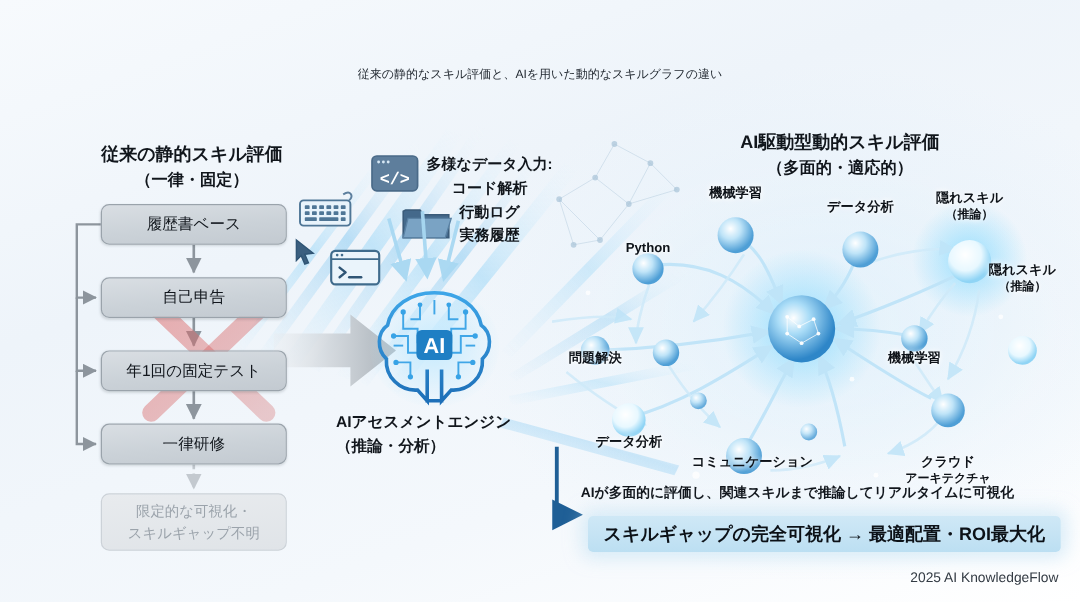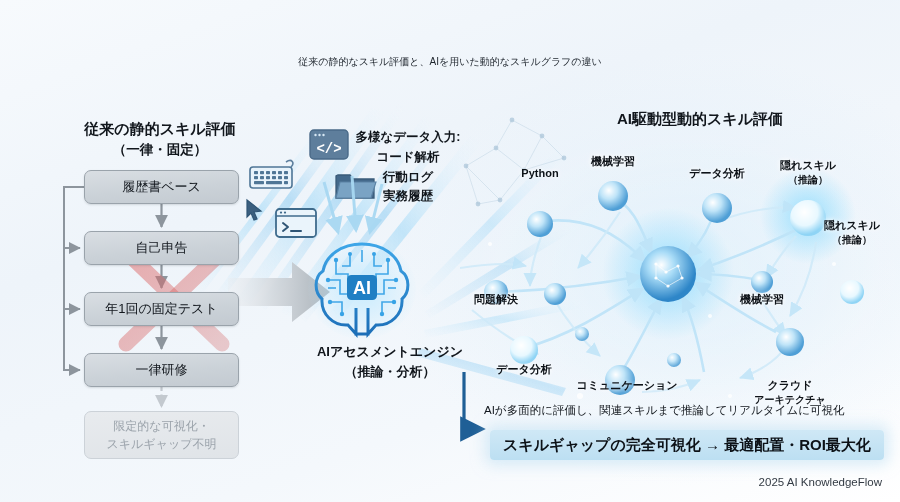--- a/index.html
+++ b/index.html
@@ -81,40 +81,40 @@
   #note-inputs {
     position: absolute; left: 338px; top: 128px; width: 140px;
     text-align: center; font-size: 12.5px; font-weight: 700; color: #11161c;
     line-height: 1.58; white-space: nowrap; z-index: 6;
   }
 
   #brain { position: absolute; left: 306px; top: 236px; width: 112px; height: 106px; z-index: 6; }
 
   #engine-cap {
     position: absolute; left: 280px; top: 342px; width: 220px;
-    text-align: center; font-size: 13px; font-weight: 700; color: #11161c;
+    text-align: left; font-size: 13px; font-weight: 700; color: #11161c;
     line-height: 1.5; white-space: nowrap; z-index: 6;
   }
 
   
   #graph { position: absolute; left: 460px; top: 96px; width: 440px; height: 320px; z-index: 3; }
 
   .nlabel {
     position: absolute; text-align: center;
     font-size: 11px; font-weight: 700; color: #0d1218;
     white-space: nowrap; line-height: 1.35;
     text-shadow: 0 0 4px rgba(255,255,255,0.95), 0 0 8px rgba(255,255,255,0.8);
     z-index: 7;
   }
   .nlabel .l2 { font-size: 10px; }
 
   
   #cap-bottom {
     position: absolute; left: 484px; top: 403px; width: 400px;
-    font-size: 11.5px; font-weight: 400; color: #11161c;
+    font-size: 11.5px; font-weight: 700; color: #11161c;
     white-space: nowrap; z-index: 7;
   }
   #concl {
     position: absolute; left: 490px; top: 430px; height: 30px;
     padding: 0 13px;
     display: flex; align-items: center;
     background: linear-gradient(180deg, #cfe8f6 0%, #bcdff2 100%);
     border-radius: 4px;
     box-shadow: 0 0 14px 5px rgba(188,223,242,0.55);
     font-size: 15px; font-weight: 700; color: #0c1117;
@@ -350,20 +350,21 @@
     <text x="56" y="58" font-size="18" font-weight="700" fill="#ffffff" text-anchor="middle" font-family="Liberation Sans, sans-serif">AI</text>
   </svg>
 
   <div id="engine-cap">
     <div>AIアセスメントエンジン</div>
     <div>（推論・分析）</div>
   </div>
 
   <div class="sec-head" id="head-right">
     <div>AI駆動型動的スキル評価</div>
+    <div class="sub">（多面的・適応的）</div>
   </div>
 
   <div id="graph">
     <svg width="440" height="320" style="position:absolute;left:0;top:0;">
       <defs>
         <marker id="gah" markerWidth="8" markerHeight="8" refX="6" refY="3" orient="auto">
           <path d="M0,0 L6.5,3 L0,6 Z" fill="#bfe4f8"></path>
         </marker>
         <radialGradient id="hub" cx="38%" cy="34%" r="62%">
           <stop offset="0%" stop-color="#ffffff"></stop>
@@ -462,21 +463,21 @@
 
       <g fill="#ffffff" opacity="0.8">
         <circle cx="120" cy="300" r="3"></circle>
           <circle cx="270" cy="300" r="2"></circle>
         <circle cx="374" cy="168" r="2"></circle>
           <circle cx="30" cy="148" r="2"></circle>
         <circle cx="250" cy="220" r="2"></circle>
       </g>
     </svg>
 
-    <div class="nlabel" style="left:24px;top:70px;width:112px;">
+    <div class="nlabel" style="left:24px;top:104px;width:112px;">
       <span>Python</span>
     </div>
     <div class="nlabel" style="left:97px;top:58px;width:112px;">
       <span>機械学習</span>
     </div>
     <div class="nlabel" style="left:201px;top:70px;width:112px;">
       <span>データ分析</span>
     </div>
     <div class="nlabel" style="left:292px;top:62px;width:112px;">
       <div>隠れスキル</div>

